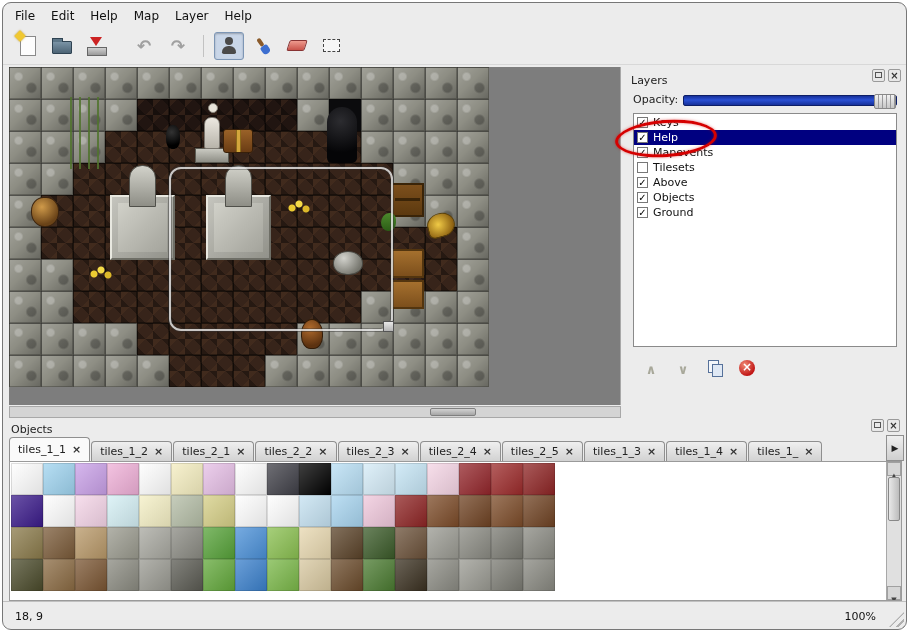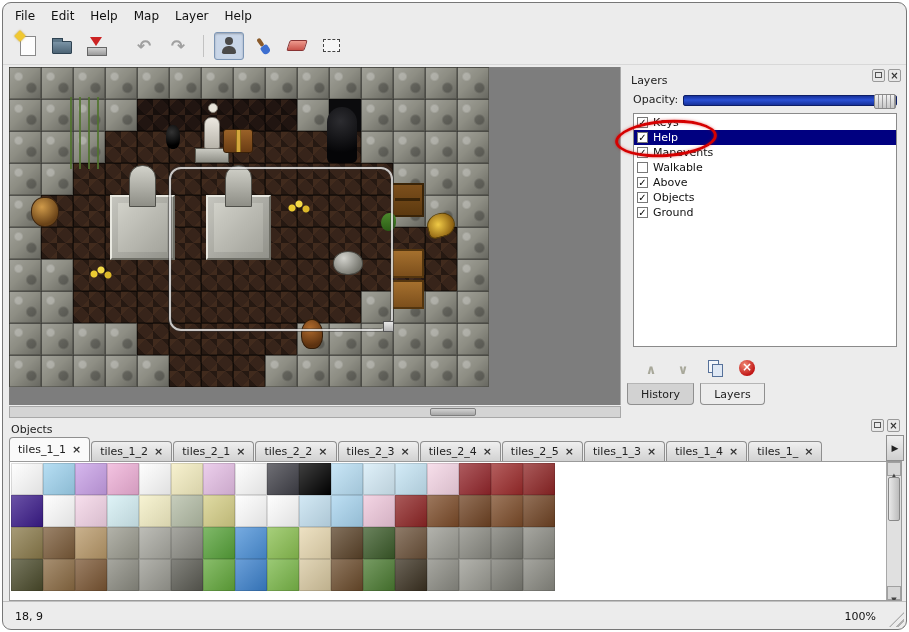--- a/index.html
+++ b/index.html
@@ -431,21 +431,21 @@
         <div class="layer-row selected">
           <span class="cb">✓</span>
           <span class="layer-label">Help</span>
         </div>
         <div class="layer-row">
           <span class="cb">✓</span>
           <span class="layer-label">Mapevents</span>
         </div>
         <div class="layer-row">
           <span class="cb"></span>
-          <span class="layer-label">Walkable</span>
+          <span class="layer-label">Tilesets</span>
         </div>
         <div class="layer-row">
           <span class="cb">✓</span>
           <span class="layer-label">Above</span>
         </div>
         <div class="layer-row">
           <span class="cb">✓</span>
           <span class="layer-label">Objects</span>
         </div>
         <div class="layer-row">
@@ -459,24 +459,20 @@
         </span>
       <span class="act-btn">
           <span class="icon-chev-down"></span>
         </span>
       <span class="act-btn">
           <span class="icon-copy"></span>
         </span>
       <span class="act-btn">
           <span class="icon-del"></span>
         </span>
-    </div>
-    <div class="panel-tabs">
-      <span class="ptab">History</span>
-      <span class="ptab active">Layers</span>
     </div>
   </div>
 
   <div class="tilesets-panel">
     <div class="ts-title-row">
       <span class="panel-title">Objects</span>
       <span class="panel-btns">
         <span class="mini-btn">
             <span class="mini-float"></span>
           </span>

